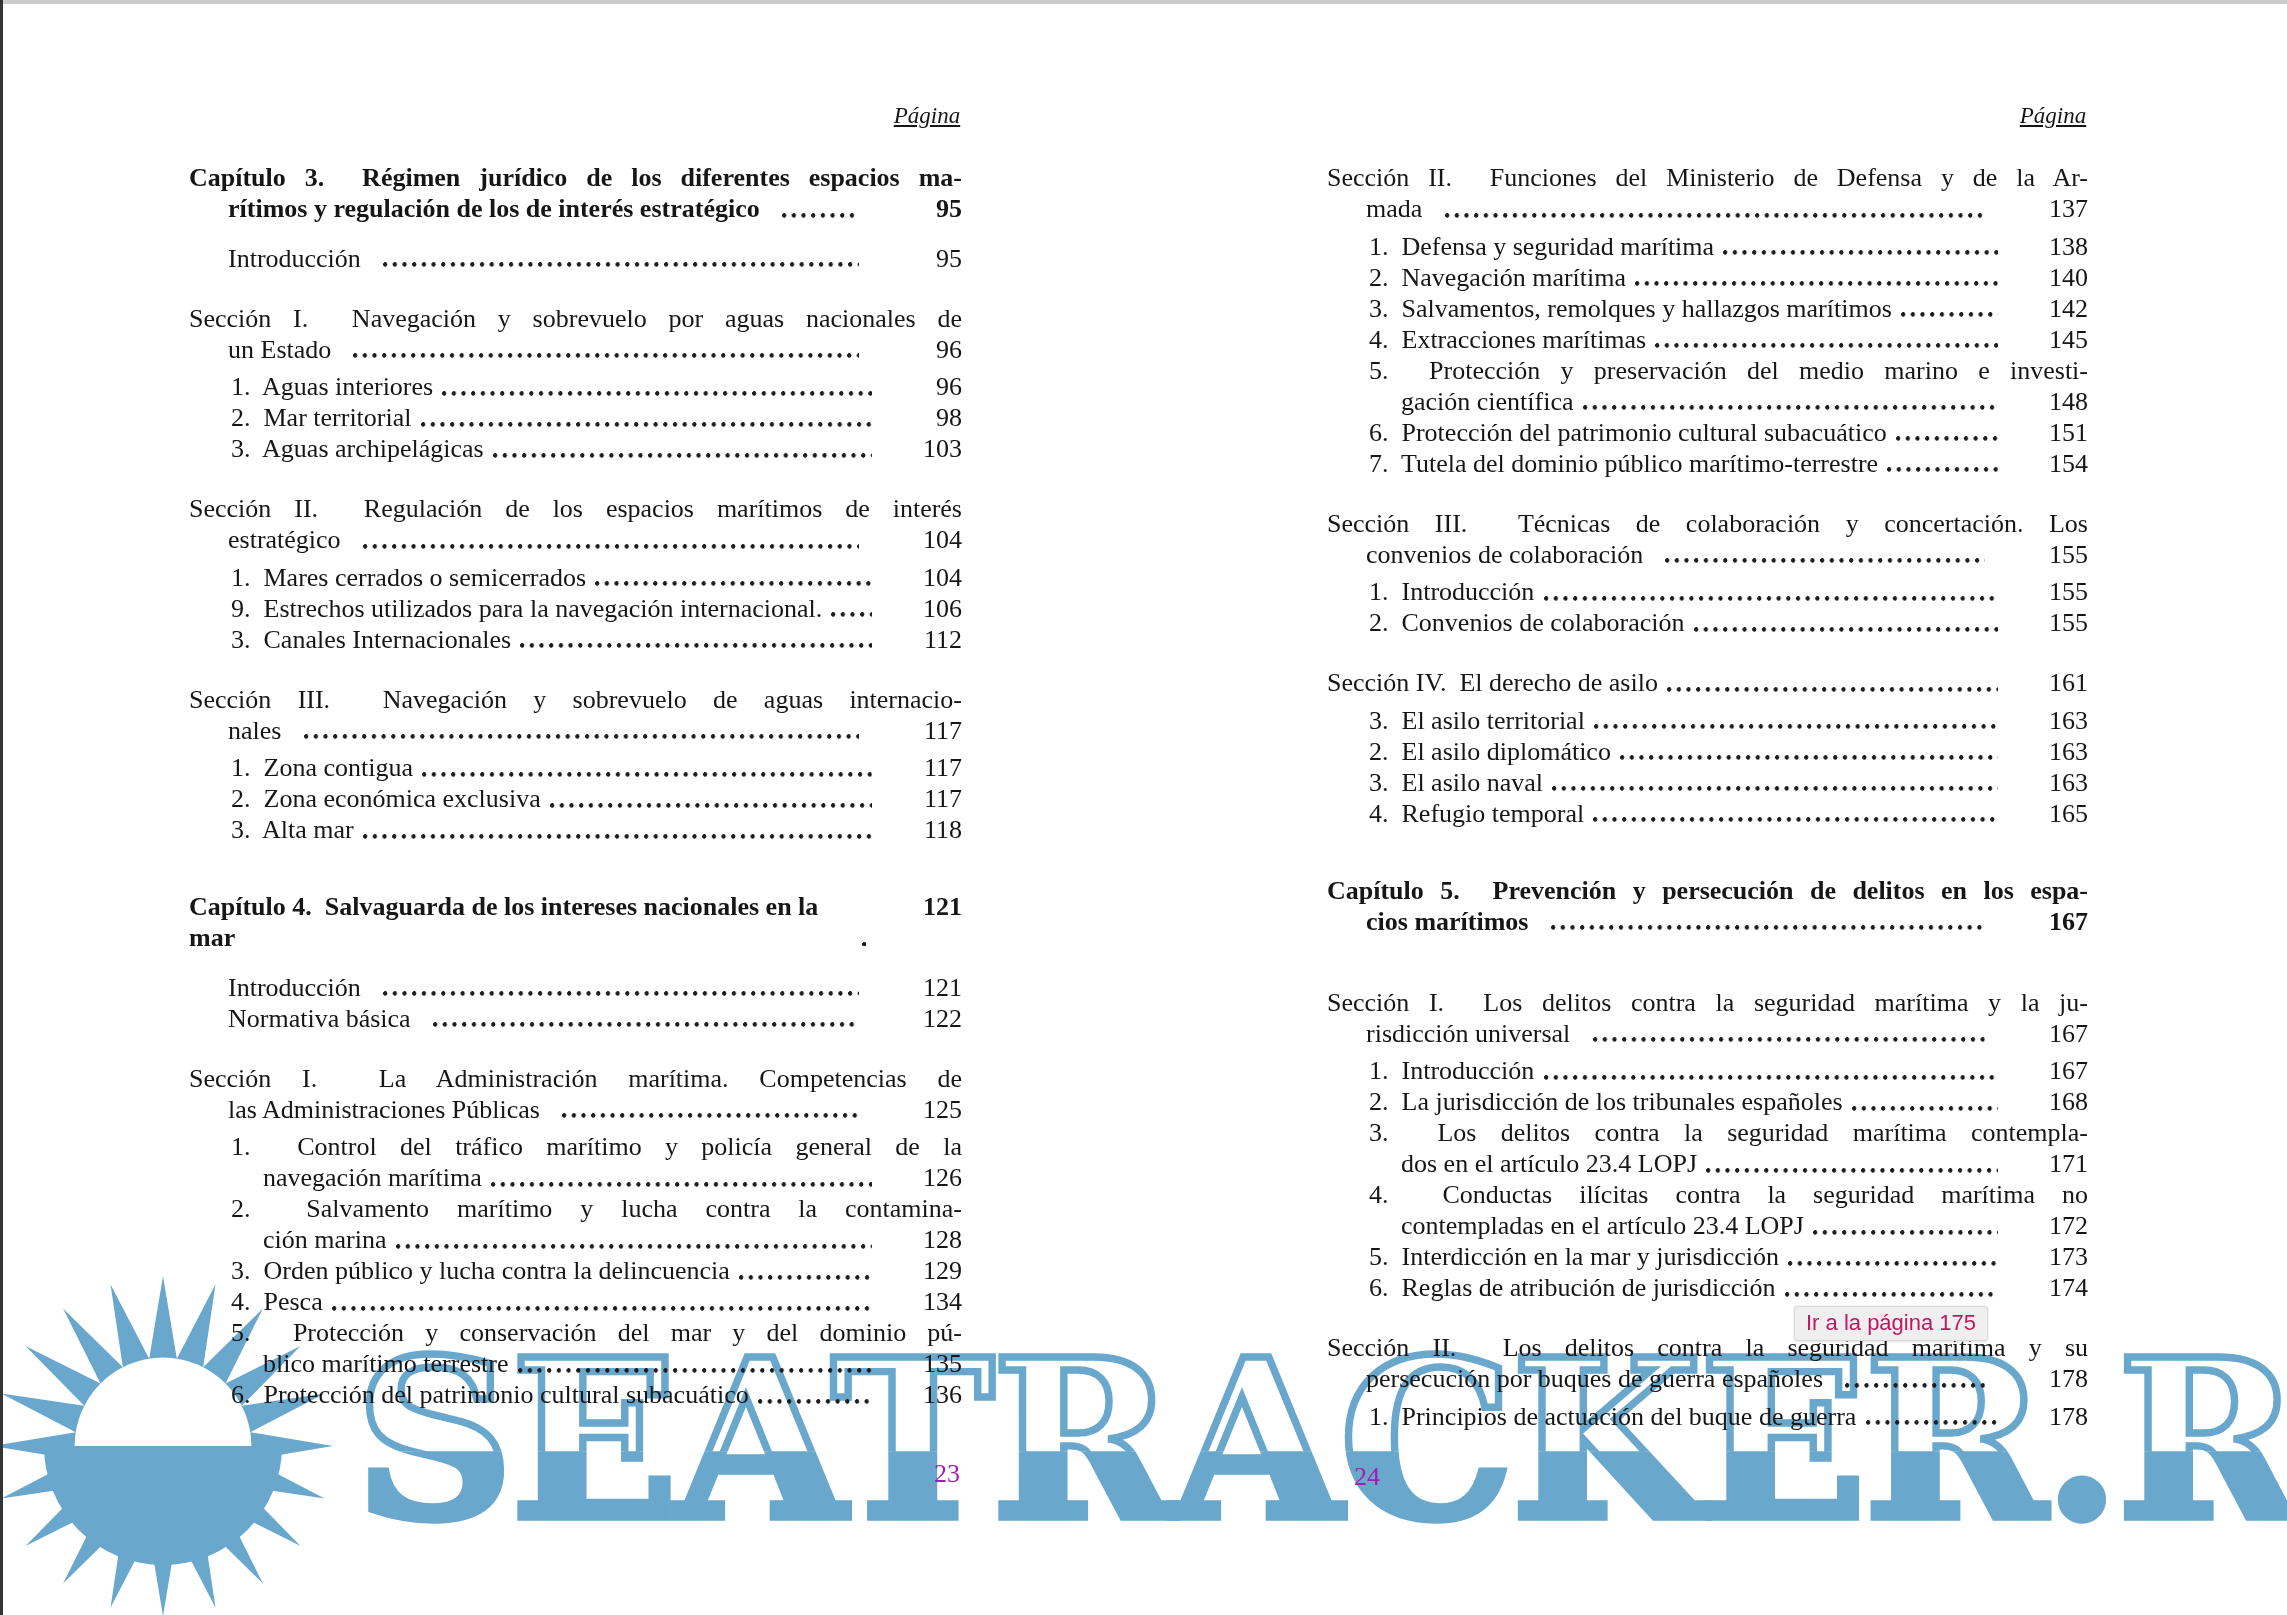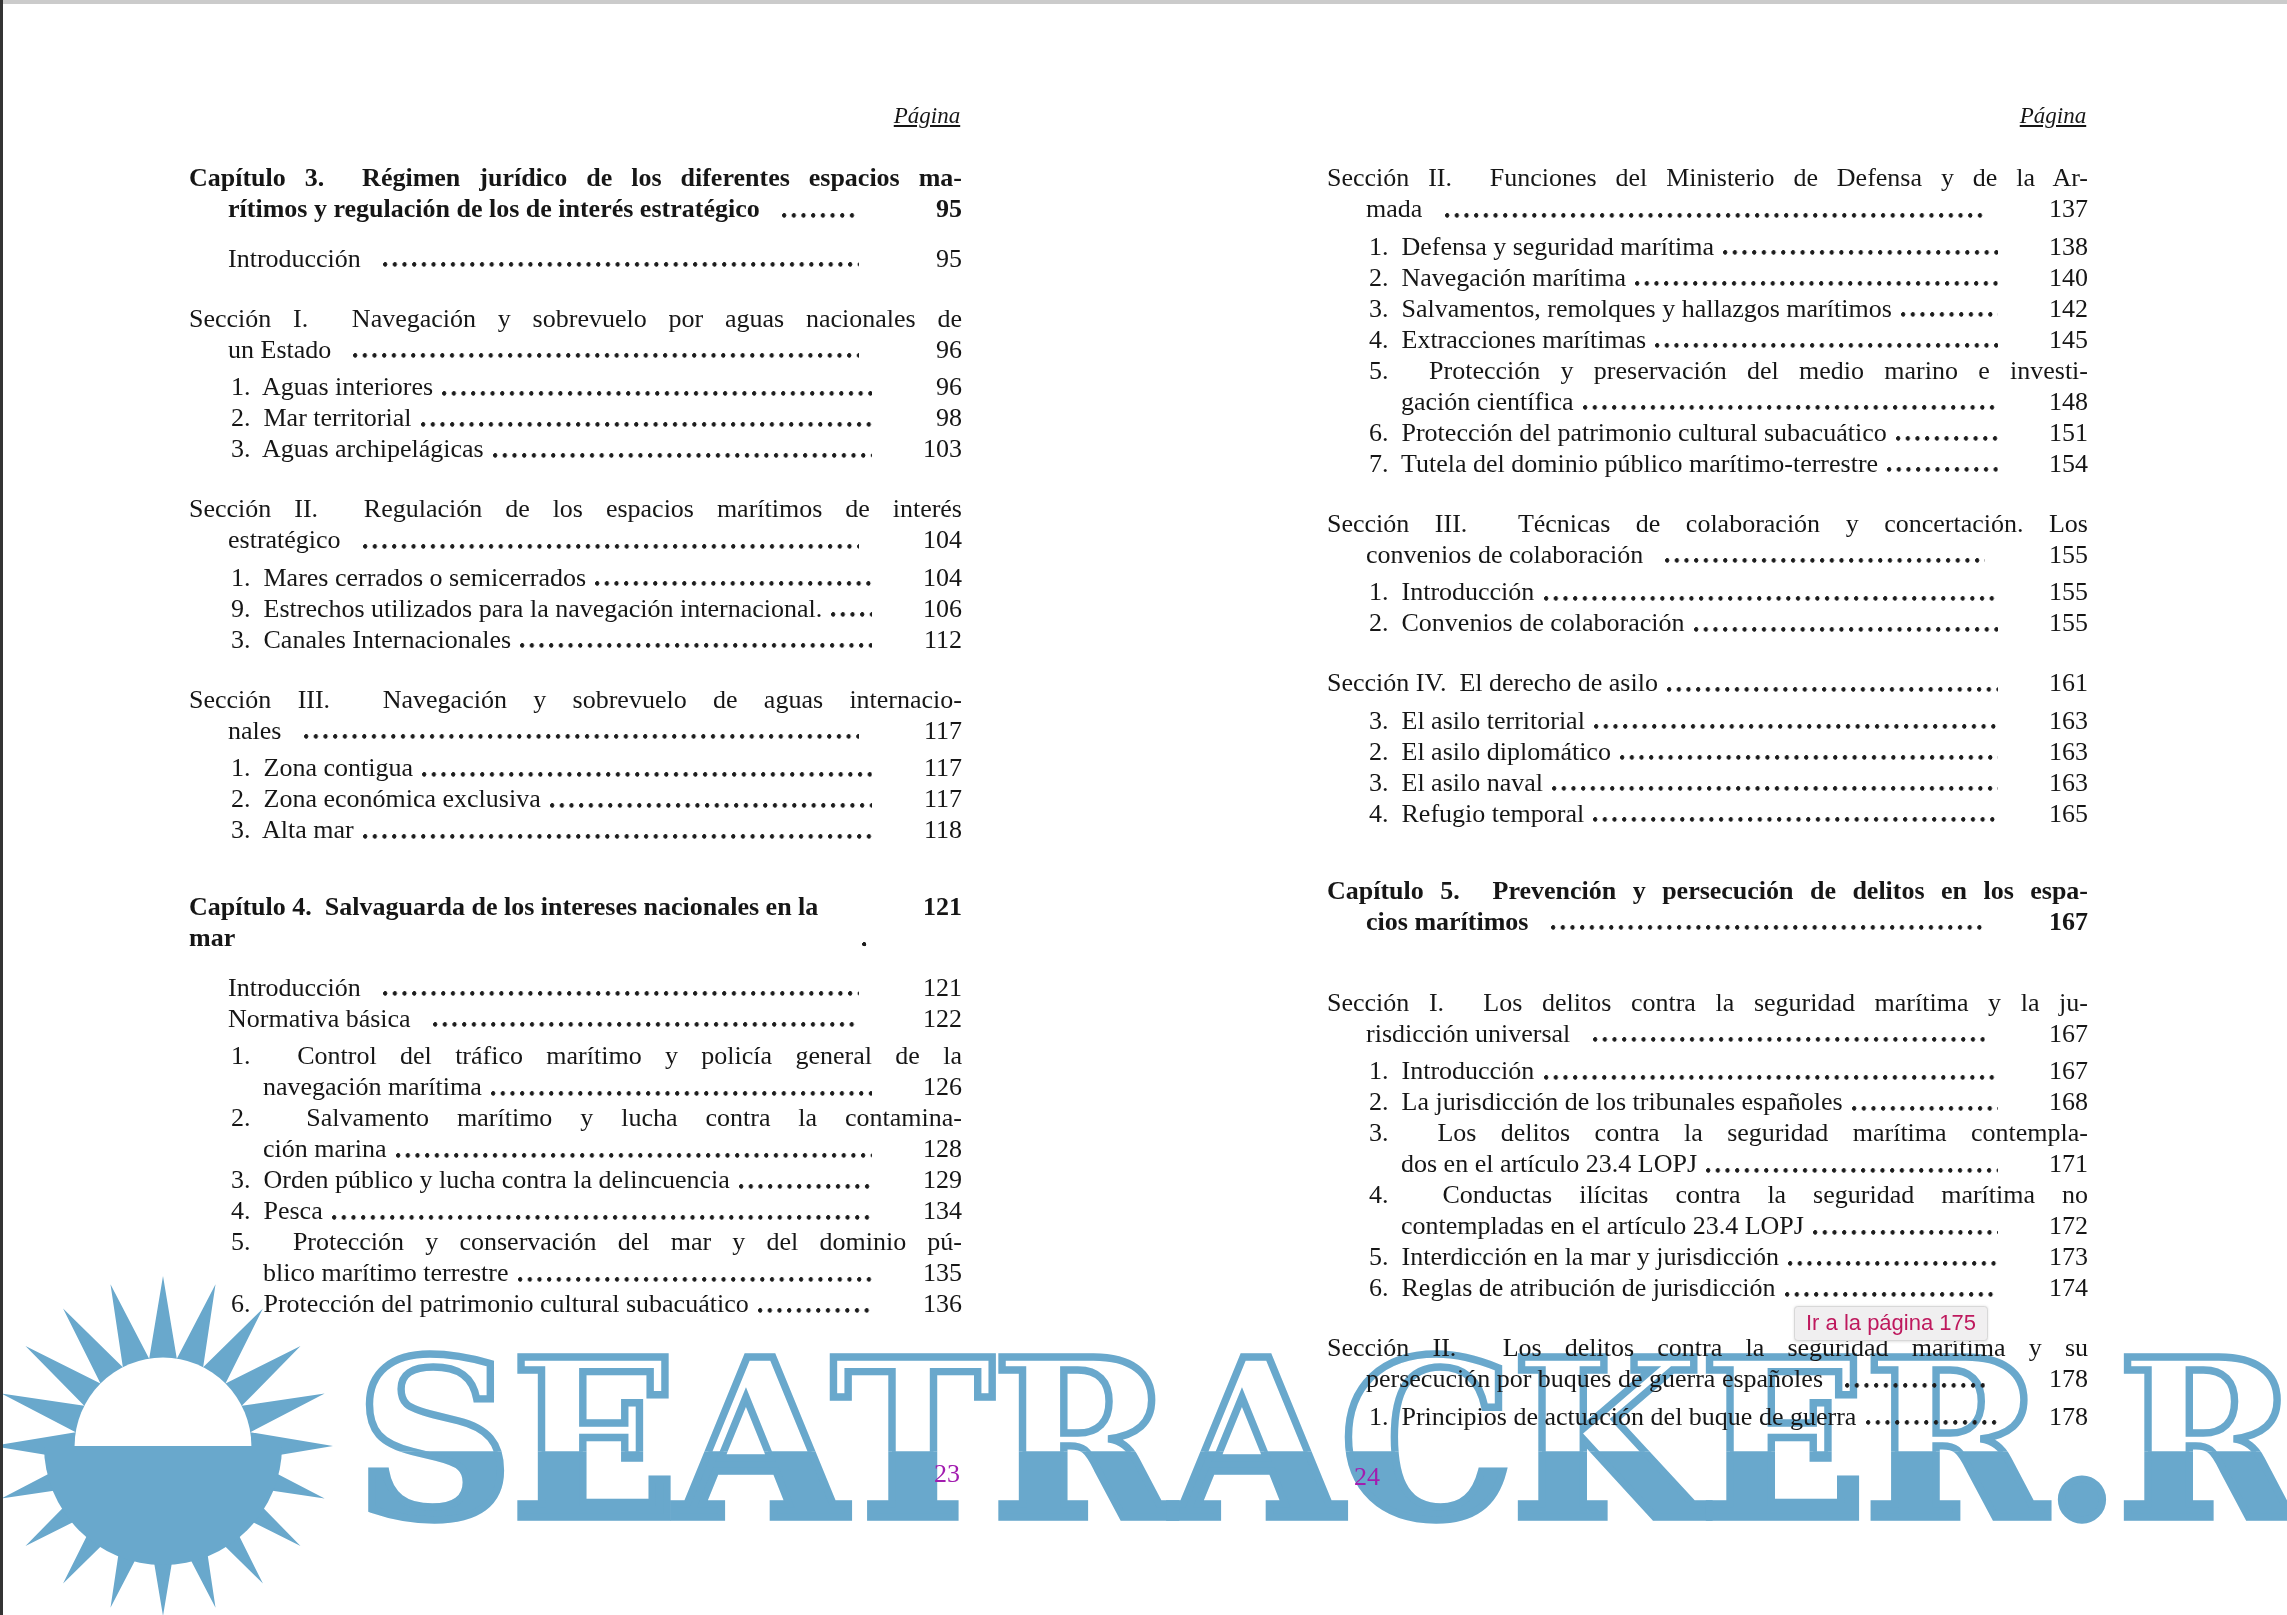--- a/index.html
+++ b/index.html
@@ -208,20 +208,30 @@
         <span class="txt">Introducción</span>
         <span class="lead"></span>
         <span class="pg">121</span>
       </div>
       <div class="row i1">
         <span class="txt">Normativa básica</span>
         <span class="lead"></span>
         <span class="pg">122</span>
       </div>
     </div>
+    <div class="bk bk-section">
+      <div class="row i0 j">
+        <span class="txt">Sección I.  La Administración marítima. Competencias de</span>
+      </div>
+      <div class="row i1">
+        <span class="txt">las Administraciones Públicas</span>
+        <span class="lead"></span>
+        <span class="pg">125</span>
+      </div>
+    </div>
     <div class="bk bk-items">
       <div class="row i2 j">
         <span class="txt">1.  Control del tráfico marítimo y policía general de la</span>
       </div>
       <div class="row i3">
         <span class="txt">navegación marítima</span>
         <span class="lead"></span>
         <span class="pg">126</span>
       </div>
       <div class="row i2 j">

